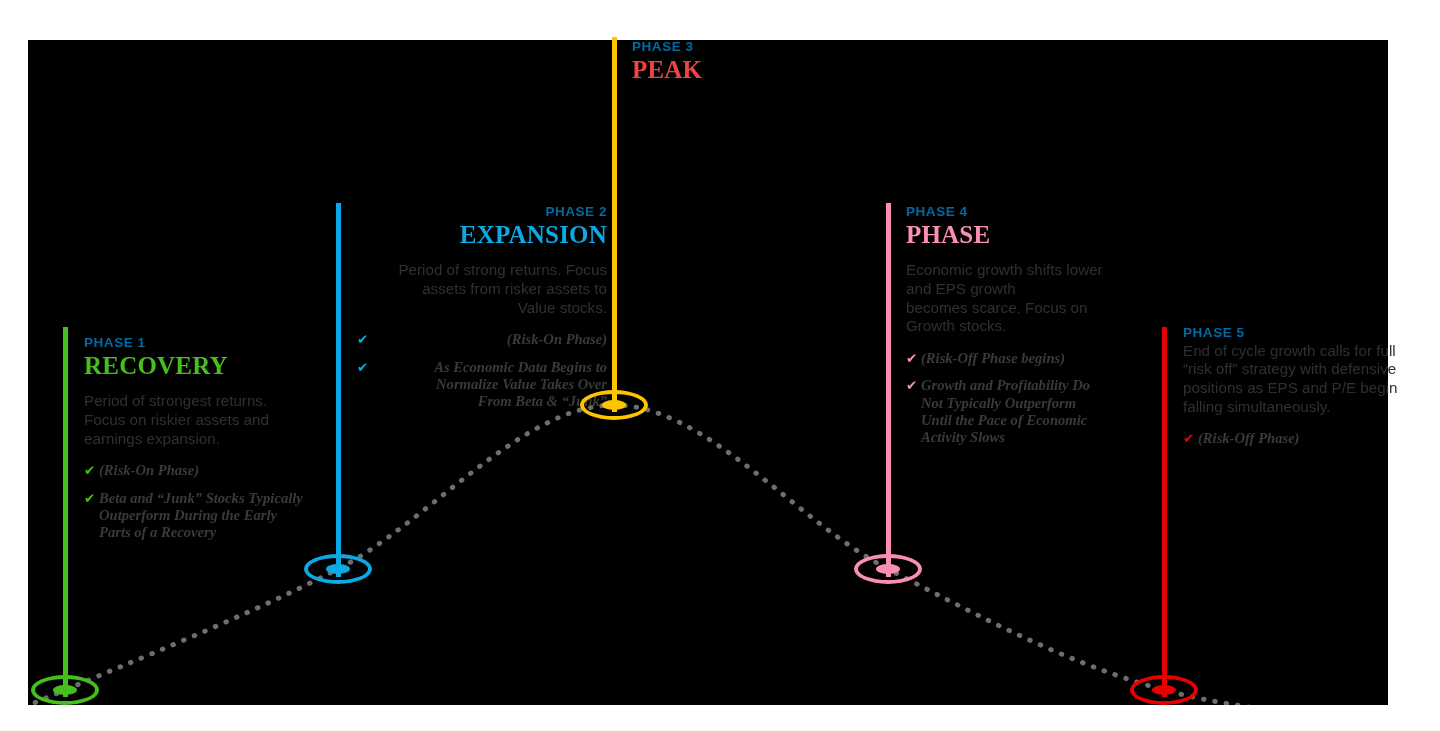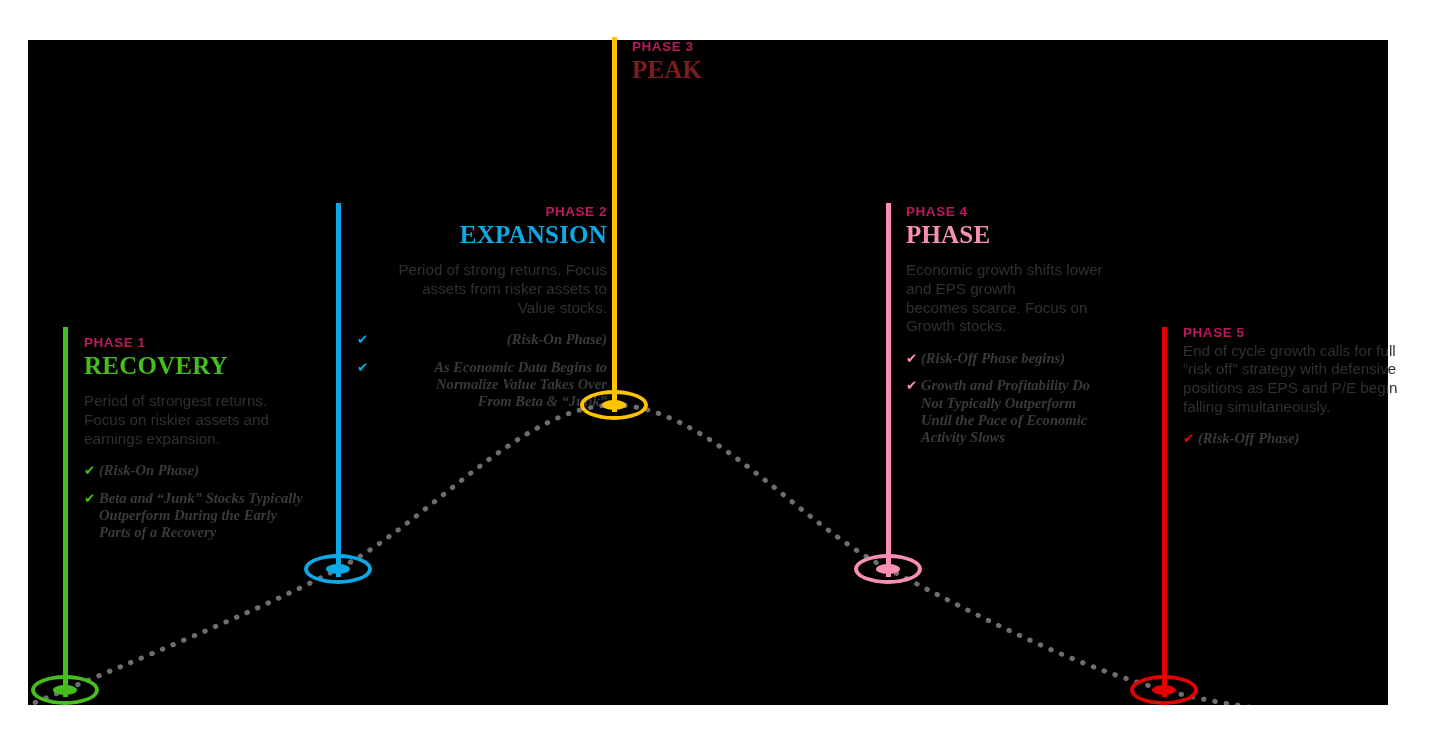--- a/index.html
+++ b/index.html
@@ -16,21 +16,21 @@
   
   .phase{position:absolute;}
   .stem{position:absolute;width:5px;border-radius:0;}
   .ptext{position:absolute;}
 
   .kicker{
     font-family:"Liberation Sans",sans-serif;
     font-weight:700;
     font-size:13.5px;
     letter-spacing:.55px;
-    color:#be185d;
+    color:#0369a1;
     margin:0 0 1px 0;
     line-height:1.1;
   }
   .title{
     font-family:"Liberation Serif",serif;
     font-weight:700;
     font-size:25px;
     letter-spacing:.2px;
     line-height:1.1;
     margin:0 0 13px 0;
@@ -132,21 +132,21 @@
         </div>
         <div class="marker" style="left: 304px; top: 554px; width: 68px; height: 30px;">
           <div class="ring" style="width: 68px; height: 30px; border-color: rgb(13, 169, 230);"></div>
           <div class="hub" style="width: 24px; height: 10px; left: 22px; top: 10px; background: rgb(13, 169, 230);"></div>
         </div>
       </div>
       <div class="phase">
         <div class="stem" style="left: 611.5px; top: 37px; height: 375px; background: rgb(255, 196, 0);"></div>
         <div class="ptext" style="left: 632px; top: 40px; width: 255px;">
           <div class="kicker">PHASE 3</div>
-          <div class="title" style="color: #7f1d1d;">PEAK</div>
+          <div class="title" style="color: #ef4444;">PEAK</div>
         </div>
         <div class="marker" style="left: 580px; top: 390px; width: 68px; height: 30px;">
           <div class="ring" style="width: 68px; height: 30px; border-color: rgb(255, 196, 0);"></div>
           <div class="hub" style="width: 24px; height: 10px; left: 22px; top: 10px; background: rgb(255, 196, 0);"></div>
         </div>
       </div>
       <div class="phase">
         <div class="stem" style="left: 885.5px; top: 203px; height: 374px; background: rgb(249, 143, 181);"></div>
         <div class="ptext" style="left: 906px; top: 205px; width: 250px;">
           <div class="kicker">PHASE 4</div>

